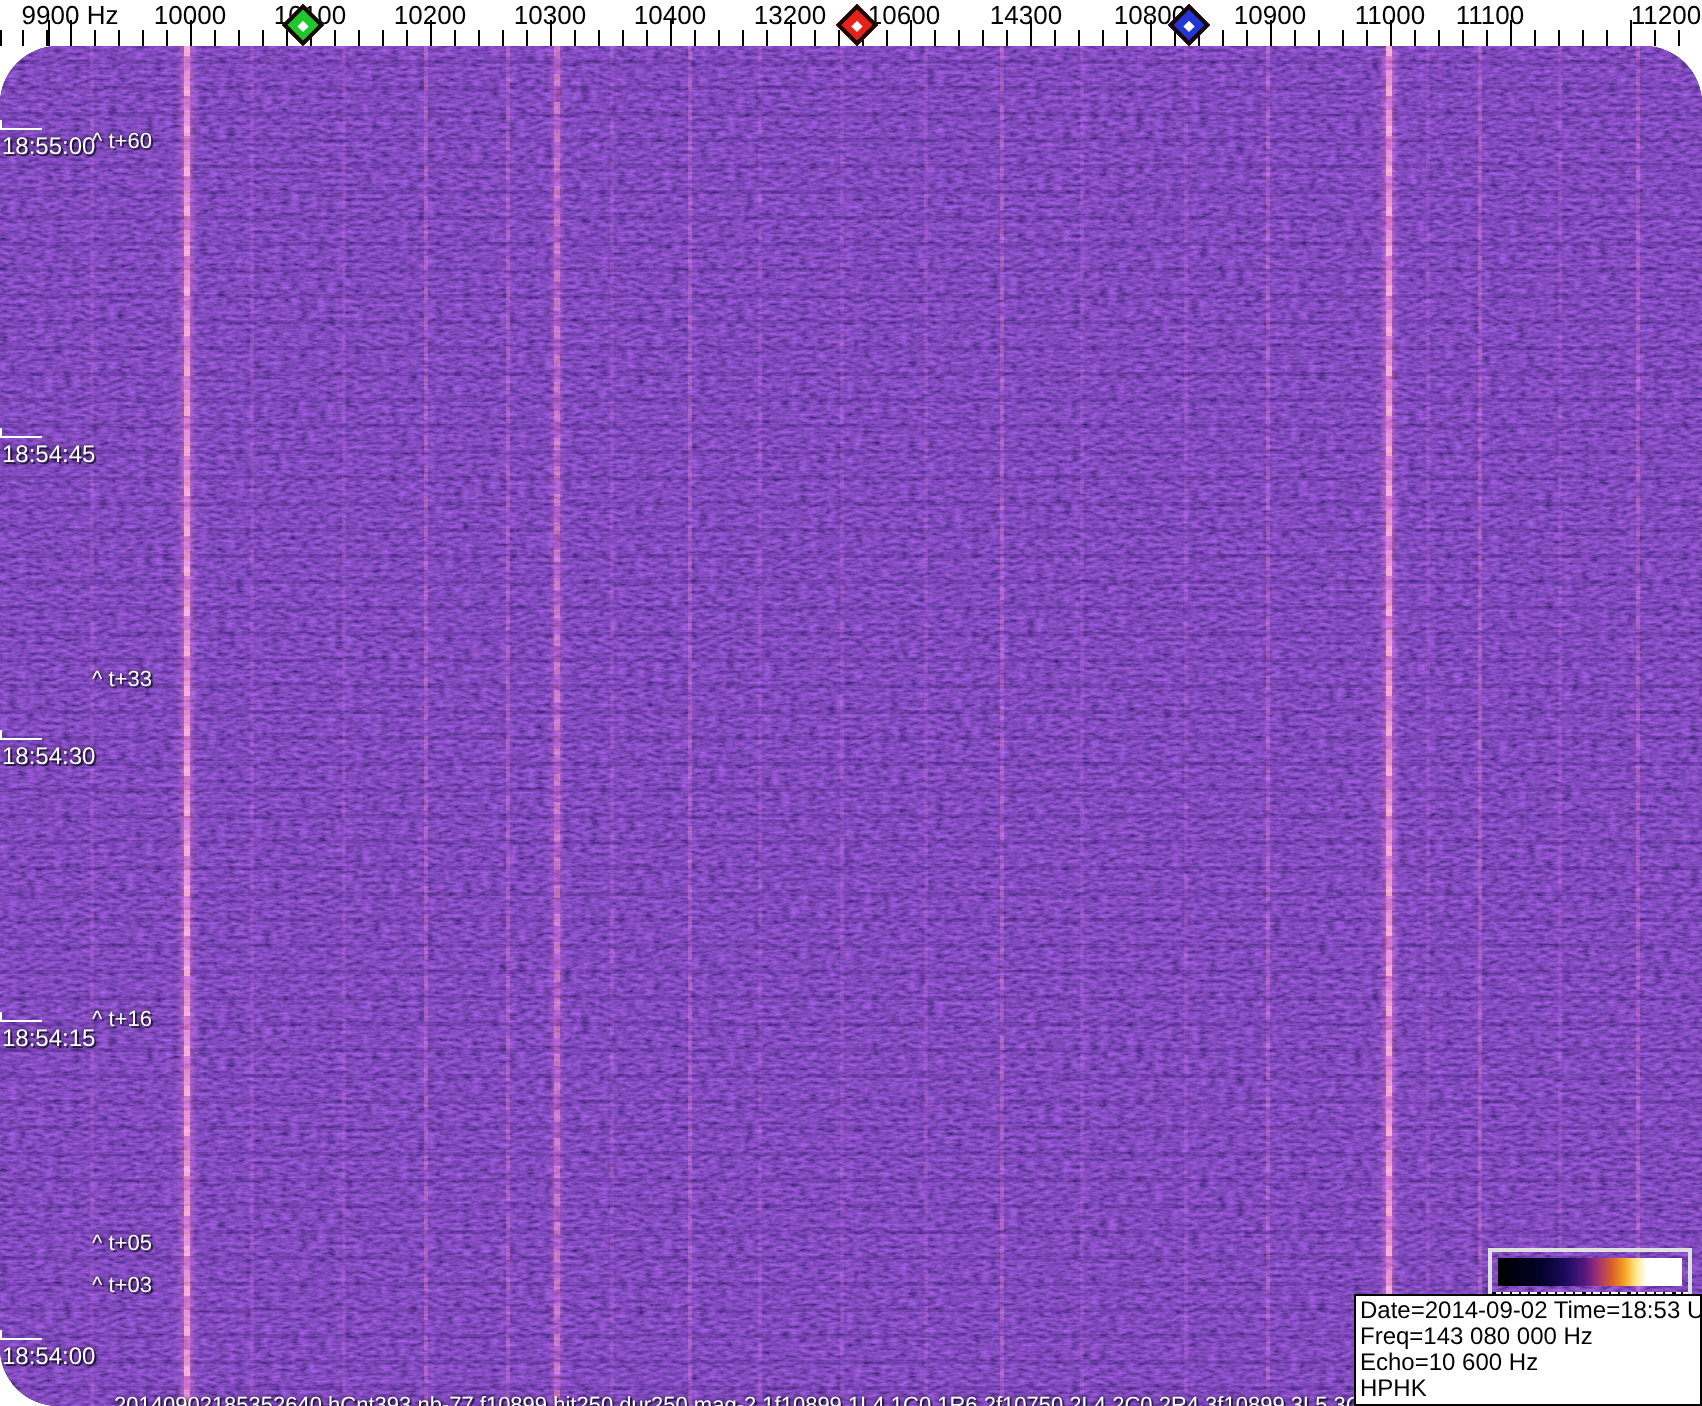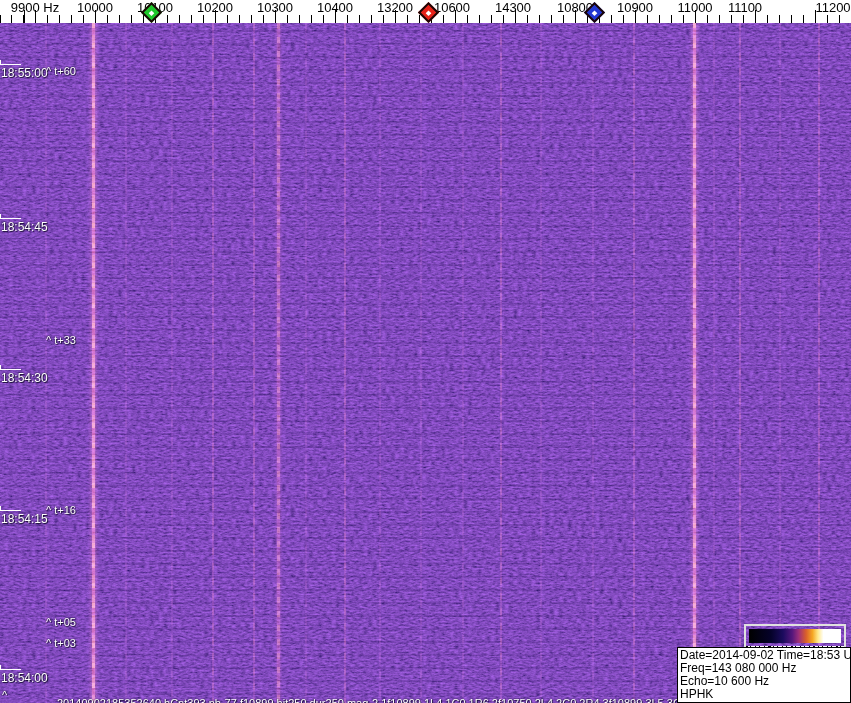--- a/index.html
+++ b/index.html
@@ -27,20 +27,21 @@
     position:absolute;top:5px;width:11px;height:11px;
     transform:rotate(45deg);border:2px solid #1a0505;z-index:5;
   }
   .diamond::after{
     content:"";position:absolute;left:3.5px;top:3.5px;width:4px;height:4px;background:#fff;
   }
   
   #spec{
     position:absolute;top:23px;left:0;width:851px;height:680px;overflow:hidden;
     background:#170945;
+    border-radius:29px;
   }
   #noise-svg{position:absolute;top:0;left:0;}
   #banding{
     position:absolute;inset:0;
     background:repeating-linear-gradient(180deg,
       rgba(130,70,190,0.10) 0 2px,transparent 2px 7px,
       rgba(30,8,80,0.14) 7px 9px,transparent 9px 13px);
   }
   .streak{position:absolute;top:0;bottom:0;mix-blend-mode:screen;}
   .s-strong{width:3px;

